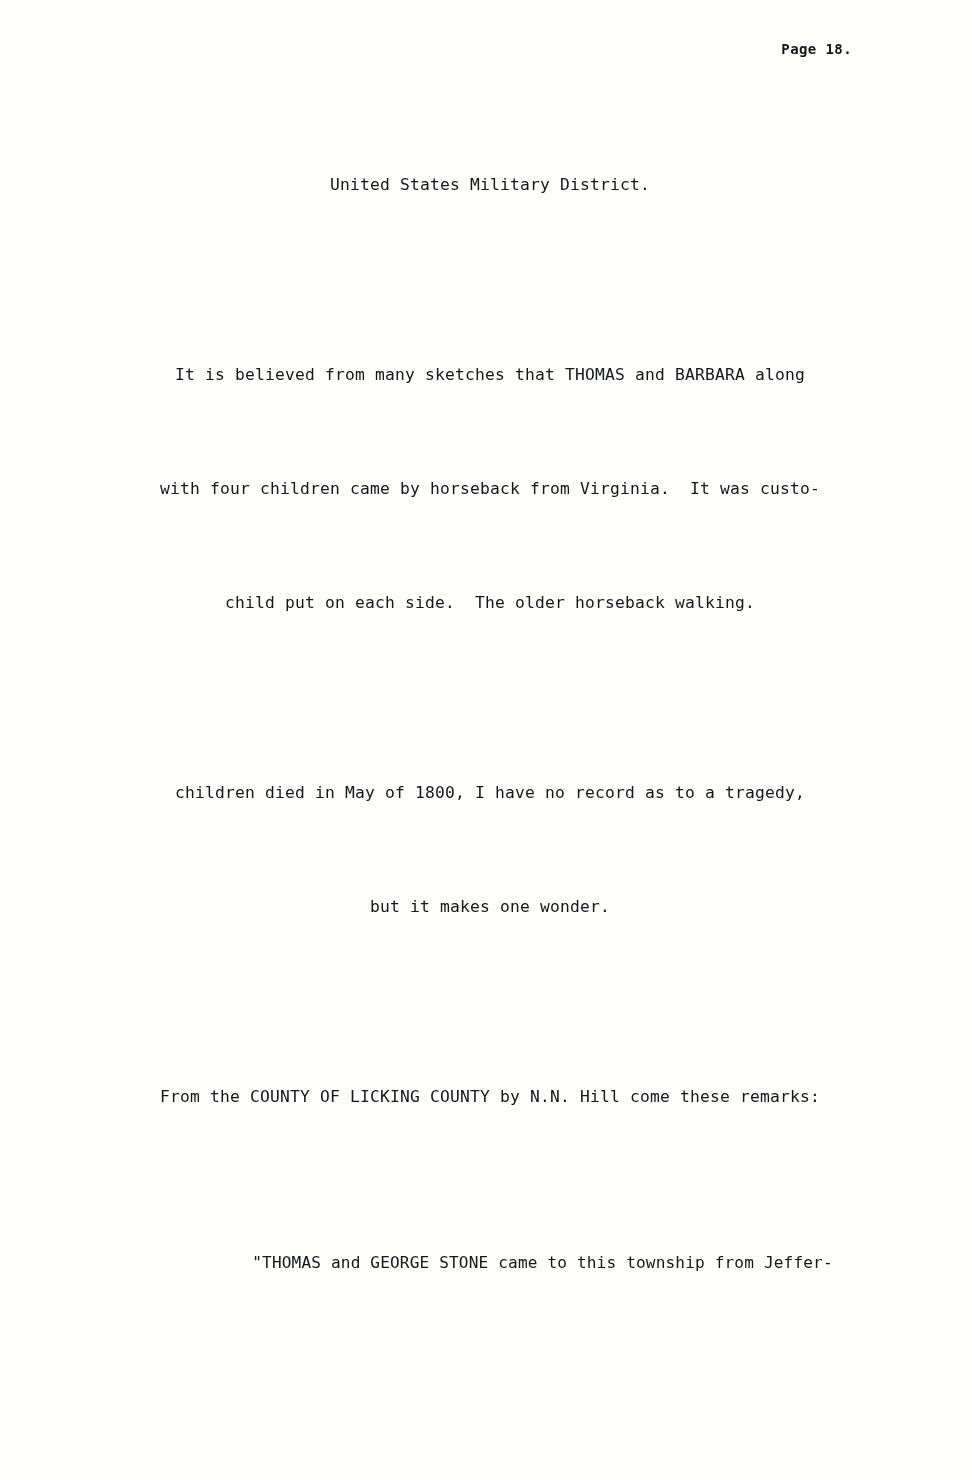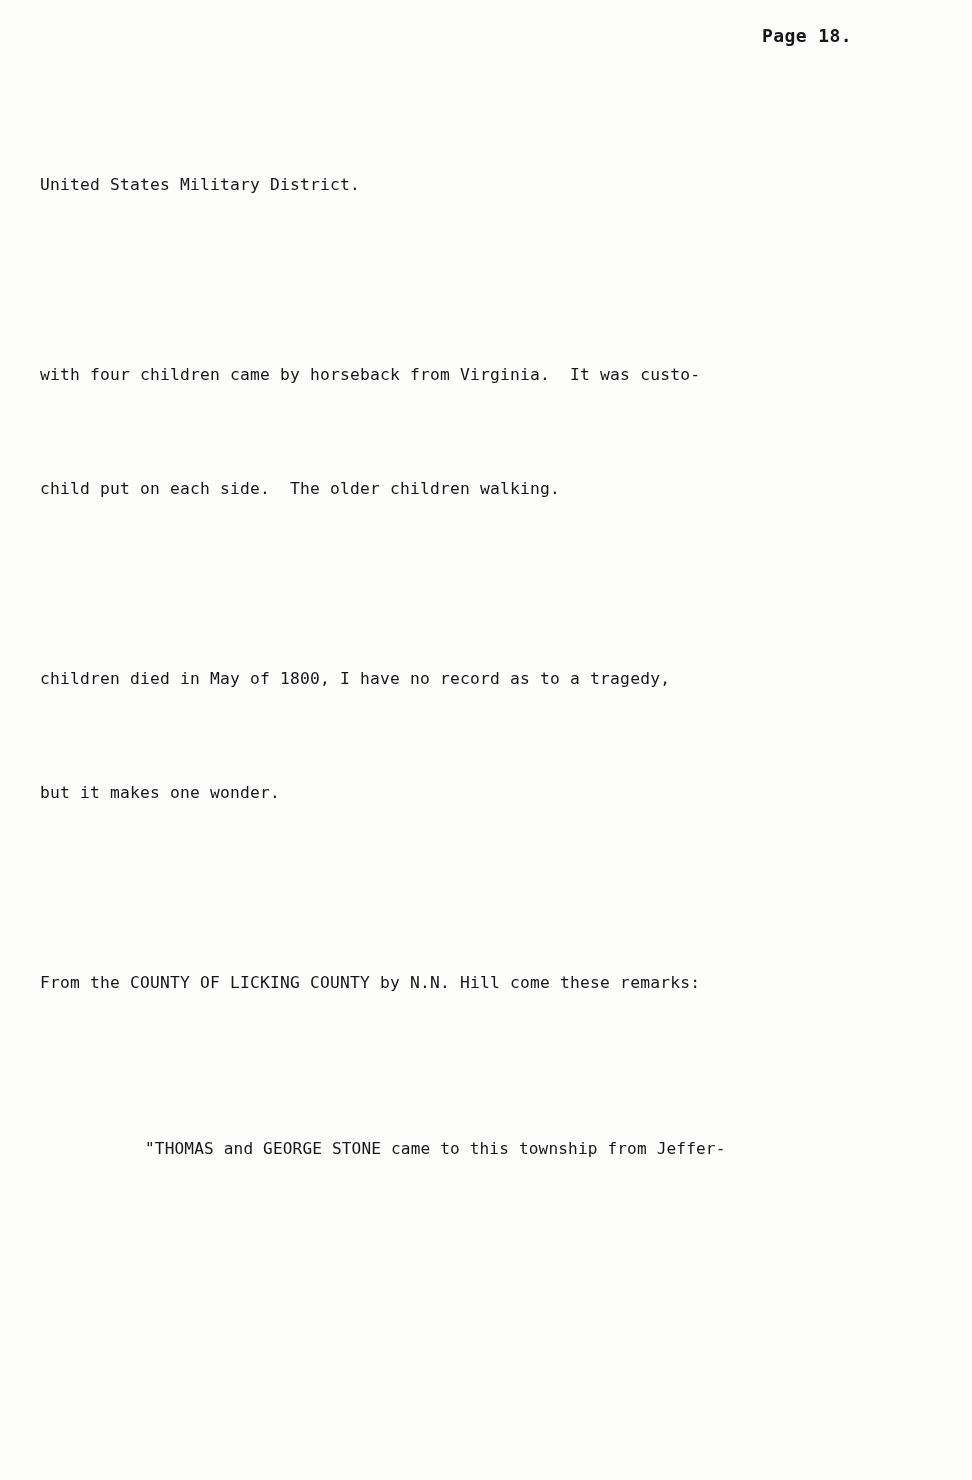--- a/index.html
+++ b/index.html
@@ -15,35 +15,36 @@
     color: #14161a;
     overflow: hidden;
   }
   .page {
     position: absolute;
     inset: 0;
     background: #fdfdfb;
   }
   .page-header {
     position: absolute;
-    top: 25px;
+    top: 41px;
     right: 120px;
-    font-size: 18px;
+    font-size: 14px;
     font-weight: bold;
     letter-spacing: 0.4px;
     white-space: nowrap;
   }
   .body-col {
     position: absolute;
     left: 40px;
     top: 90px;
     width: 900px;
   }
   .para {
     margin: 0 0 0 0;
+    text-align: center;
   }
   
   .wide {
     font-size: 16.3px;
     line-height: 38px;
     letter-spacing: 0.2px;
     white-space: pre-wrap;
     margin-bottom: 0px;
   }
   .wide .ln { display: block; }
@@ -64,22 +65,23 @@
 
   <div class="page-header">Page 18.</div>
 
   <div class="body-col">
 
     <div class="para wide">
       <span class="ln">United States Military District.</span>
     </div>
 
     <div class="para wide">
+      <span class="ln">It is believed from many sketches that THOMAS and BARBARA along</span>
       <span class="ln">with four children came by horseback from Virginia.  It was custo-</span>
-      <span class="ln">child put on each side.  The older children walking.</span>
+      <span class="ln">child put on each side.  The older horseback walking.</span>
     </div>
 
     <div class="para wide">
       <span class="ln">children died in May of 1800, I have no record as to a tragedy,</span>
       <span class="ln">but it makes one wonder.</span>
     </div>
 
     <div class="para wide">
       <span class="ln">From the COUNTY OF LICKING COUNTY by N.N. Hill come these remarks:</span>
     </div>

